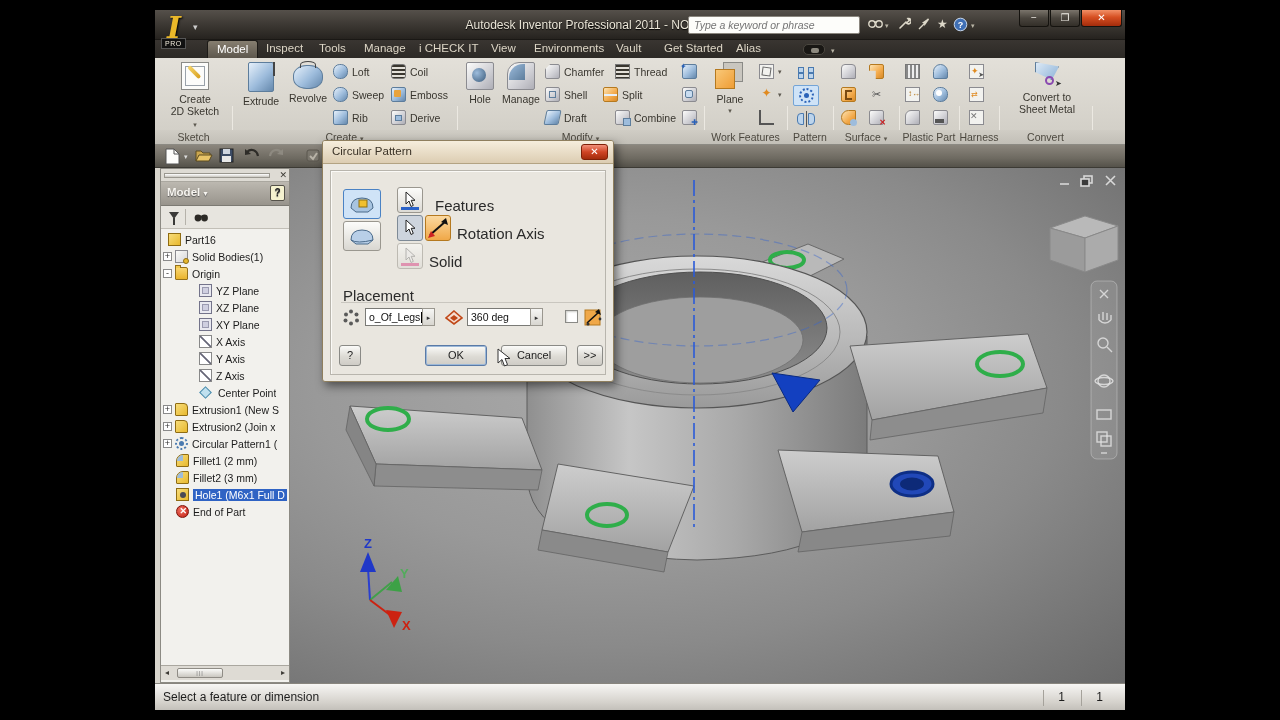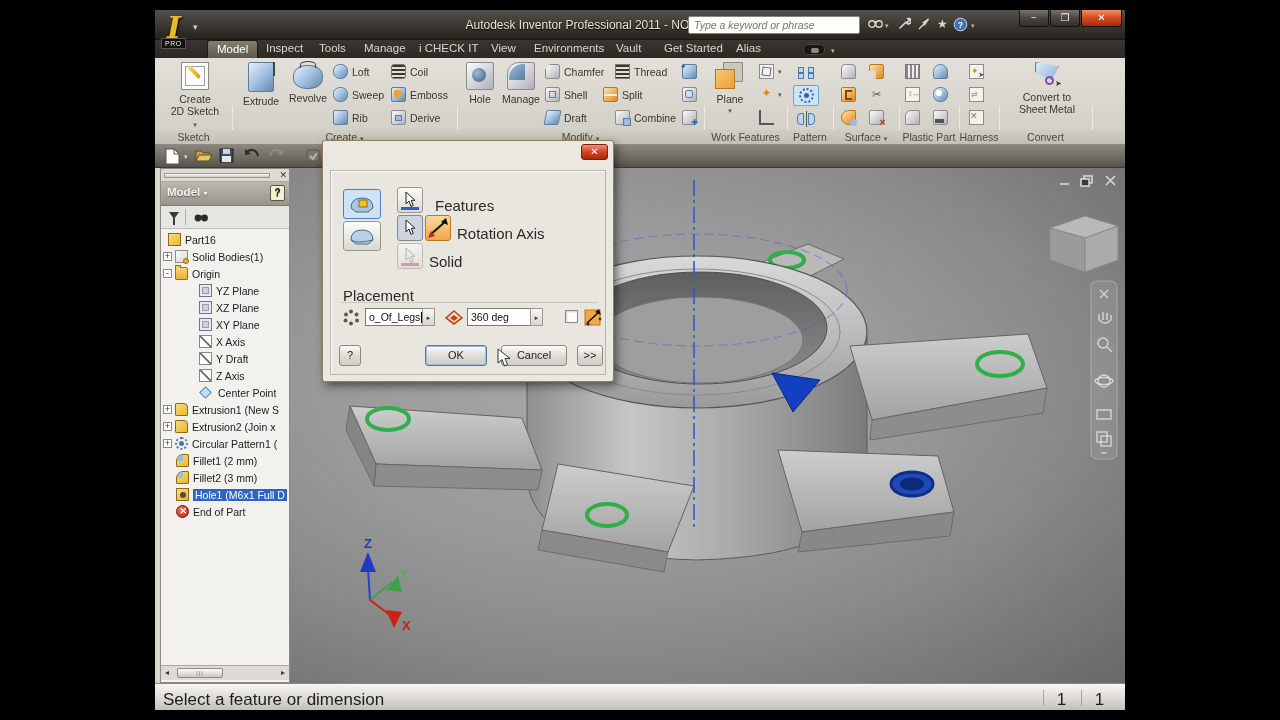--- a/index.html
+++ b/index.html
@@ -100,21 +100,21 @@
 .inp{position:absolute;height:18px;background:#fff;border:1px solid #7a7a76;font-size:10.5px;color:#111;padding:2px 3px;white-space:nowrap;overflow:hidden}
 .spin{position:absolute;width:13px;height:18px;background:linear-gradient(#f6f6f4,#d8d6d0);border:1px solid #9a978f;font-size:7px;color:#333;text-align:center;line-height:17px}
 .chk{position:absolute;width:13px;height:13px;background:#fff;border:1px solid #8a8a86;box-shadow:inset 1px 1px 2px #cfcfcb}
 .btn{position:absolute;height:21px;background:linear-gradient(#fbfbf9,#dddbd5 55%,#cfccc6);border:1px solid #8a8a86;border-radius:3px;
  font-size:11px;color:#1f1f1f;text-align:center;line-height:19px}
 .btn.def{border:1px solid #5a7aa6;box-shadow:0 0 0 1px #9cb8d8 inset}
 .caret-bar{display:inline-block;width:1px;height:11px;background:#000;vertical-align:-2px;margin-left:1px}
 
 
 #statusbar{position:absolute;left:0;top:673px;width:970px;height:27px;background:linear-gradient(#f7f6f4,#d5d2cc 70%,#c3c0ba);
- border-top:1px solid #88857e;font-size:17px;color:#1d1d1d}
+ border-top:1px solid #88857e;font-size:12px;color:#1d1d1d}
 #status-msg{position:absolute;left:8px;top:6px}
 .st-cell{position:absolute;top:6px;width:36px;text-align:center;border-left:1px solid #a5a29b;height:16px}
 
 
 .ffunnel{width:0;height:0;border-left:5px solid transparent;border-right:5px solid transparent;border-top:7px solid #3a3a38;position:relative}
 .ffunnel::after{content:"";position:absolute;left:-1px;top:-1px;width:2px;height:7px;background:#3a3a38}
 </style>
 </head>
 <body>
 
@@ -522,21 +522,21 @@
               <span style="position:absolute;left:2px;top:2px;width:7px;height:7px;border:1px solid #9a9ab0;background:#cfcfe0"></span>
             </span>
         <span class="tlabel">XY Plane</span>
       </div>
       <div class="trow" style="padding-left:38px">
         <span class="tico" style="background:linear-gradient(45deg,#fff 44%,#667 46%,#667 54%,#fff 56%);border:1px solid #888"></span>
         <span class="tlabel">X Axis</span>
       </div>
       <div class="trow" style="padding-left:38px">
         <span class="tico" style="background:linear-gradient(45deg,#fff 44%,#667 46%,#667 54%,#fff 56%);border:1px solid #888"></span>
-        <span class="tlabel">Y Draft</span>
+        <span class="tlabel">Y Axis</span>
       </div>
       <div class="trow" style="padding-left:38px">
         <span class="tico" style="background:linear-gradient(45deg,#fff 44%,#667 46%,#667 54%,#fff 56%);border:1px solid #888"></span>
         <span class="tlabel">Z Axis</span>
       </div>
       <div class="trow" style="padding-left:40px">
         <span class="tico" style="width:9px;height:9px;margin:2px 8px 2px 0;background:#bfe0ef;border:1px solid #4a8aaa;transform:rotate(45deg)"></span>
         <span class="tlabel">Center Point</span>
       </div>
       <div class="trow" style="padding-left:2px">
@@ -707,20 +707,21 @@
         <g>
               <rect x="794" y="8" width="8" height="7"></rect>
               <rect x="791" y="11" width="8" height="7" fill="#3a3a3a"></rect>
             </g>
         <path d="M816 8 l9 9 M825 8 l-9 9"></path>
       </g>
     </svg>
   </div>
 
   <div id="dialog">
+    <div id="dlg-title"><span>Circular Pattern</span></div>
     <div id="dlg-x">✕</div>
     <div id="dlg-body">
 
       <div class="sel-big on" style="left:12px;top:18px">
         <svg width="30" height="24" style="margin:2px 3px">
               <path d="M4 16 q0 -10 11 -10 q11 0 11 10 l-5 4 h-12 z" fill="#a8c4e0" stroke="#4a6a8a"></path>
               <rect x="12" y="8" width="8" height="7" fill="#f0c030" stroke="#907010"></rect>
             </svg>
       </div>
       <div class="sel-big" style="left:12px;top:50px">

